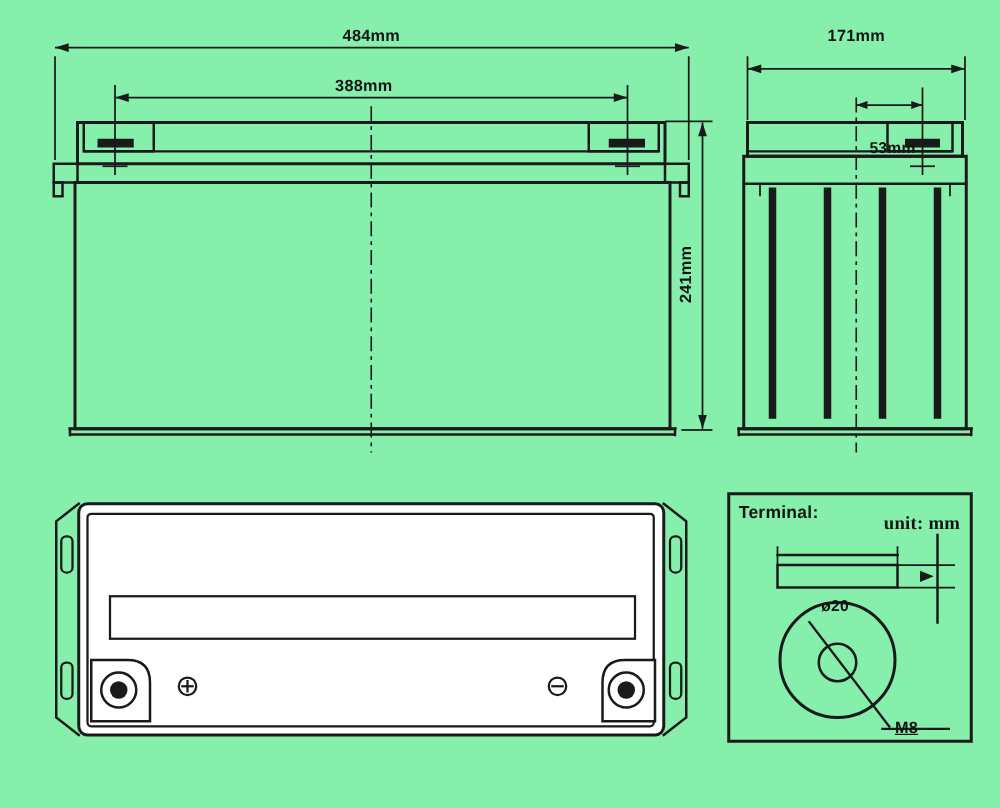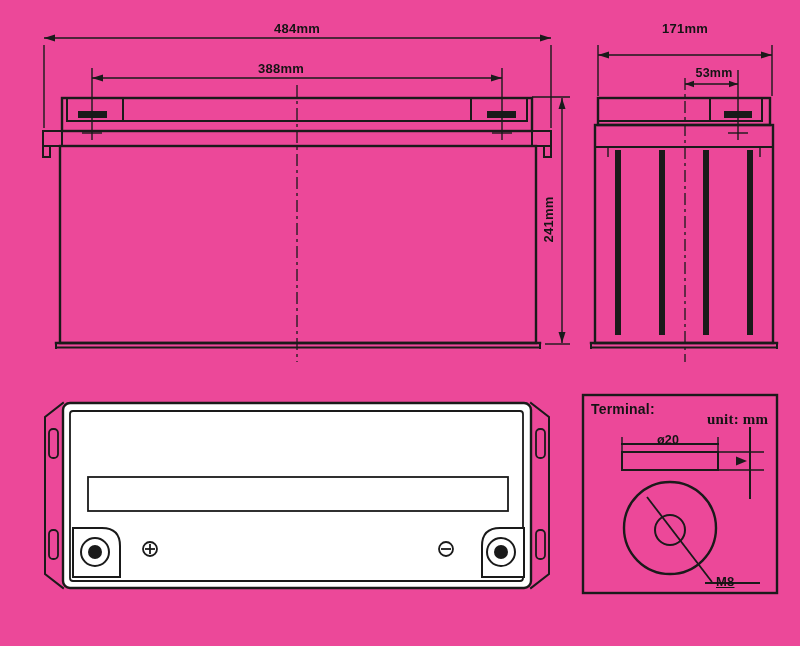--- a/index.html
+++ b/index.html
@@ -1,34 +1,34 @@
 <!DOCTYPE html>
 <html><head>
 <meta charset="utf-8">
 <style>
   html,body{margin:0;padding:0;background:#ffffff;}
   .canvas{
     position:relative;
     width:800px;height:646px;
-    background:#ec4899;
+    background:#86efac;
     font-family:"Liberation Sans",sans-serif;
     overflow:hidden;
   }
   svg{position:absolute;left:0;top:0;}
   .lbl{
     position:absolute;
     font-weight:700;
     font-size:13px;
     color:#141414;
     white-space:nowrap;
     letter-spacing:0.2px;
   }
   .lbl.center{text-align:center;}
   .lbl.rot{transform:rotate(-90deg);}
-  .lbl.small{font-size:12.5px;}
+  .lbl.small{font-size:12.5px;margin-top:45px;}
   .lbl.tiny{font-size:15px;font-family:Liberation Serif, serif;}
   .lbl.title{font-size:14px;text-align:right;}
   
   .o  {stroke:#1a1a1a;fill:none;stroke-width:2.4;stroke-linecap:square;}
   .o2 {stroke:#1a1a1a;fill:none;stroke-width:2;stroke-linecap:square;}
   .t  {stroke:#1a1a1a;fill:none;stroke-width:1.4;stroke-linecap:butt;}
   .t8 {stroke:#1a1a1a;fill:none;stroke-width:1.8;stroke-linecap:butt;}
   .cl {stroke:#1a1a1a;fill:none;stroke-width:1.3;stroke-dasharray:12 4 3 4;}
   .f  {fill:#1a1a1a;stroke:none;}
   .w  {fill:#ffffff;}
@@ -193,21 +193,21 @@
       <circle class="o2" cx="670" cy="530" r="15"></circle>
       <line class="t8" x1="647" y1="497" x2="712" y2="582"></line>
       <line class="t8" x1="705" y1="583" x2="760" y2="583"></line>
     </g>
   </g>
 
 </svg>
 
 <div class="lbl center" style="left:252px;top:21px;width:90px;">484mm</div>
 
-<div class="lbl center" style="left:236px;top:61px;width:90px;text-align:center;">388mm</div>
+<div class="lbl center" style="left:246px;top:61px;width:90px;text-align:center;">388mm</div>
 
 <div class="lbl center rot" style="left:502px;top:212px;width:92px;">241mm</div>
 
 <div class="lbl center" style="left:640px;top:21px;width:90px;">171mm</div>
 
 <div class="lbl center small" style="left:676px;top:66px;width:76px;">53mm</div>
 
 <div class="lbl title" style="left:591px;top:401px;">Terminal:</div>
 
 <div class="lbl tiny" style="left:707px;top:411px;">unit: mm</div>

